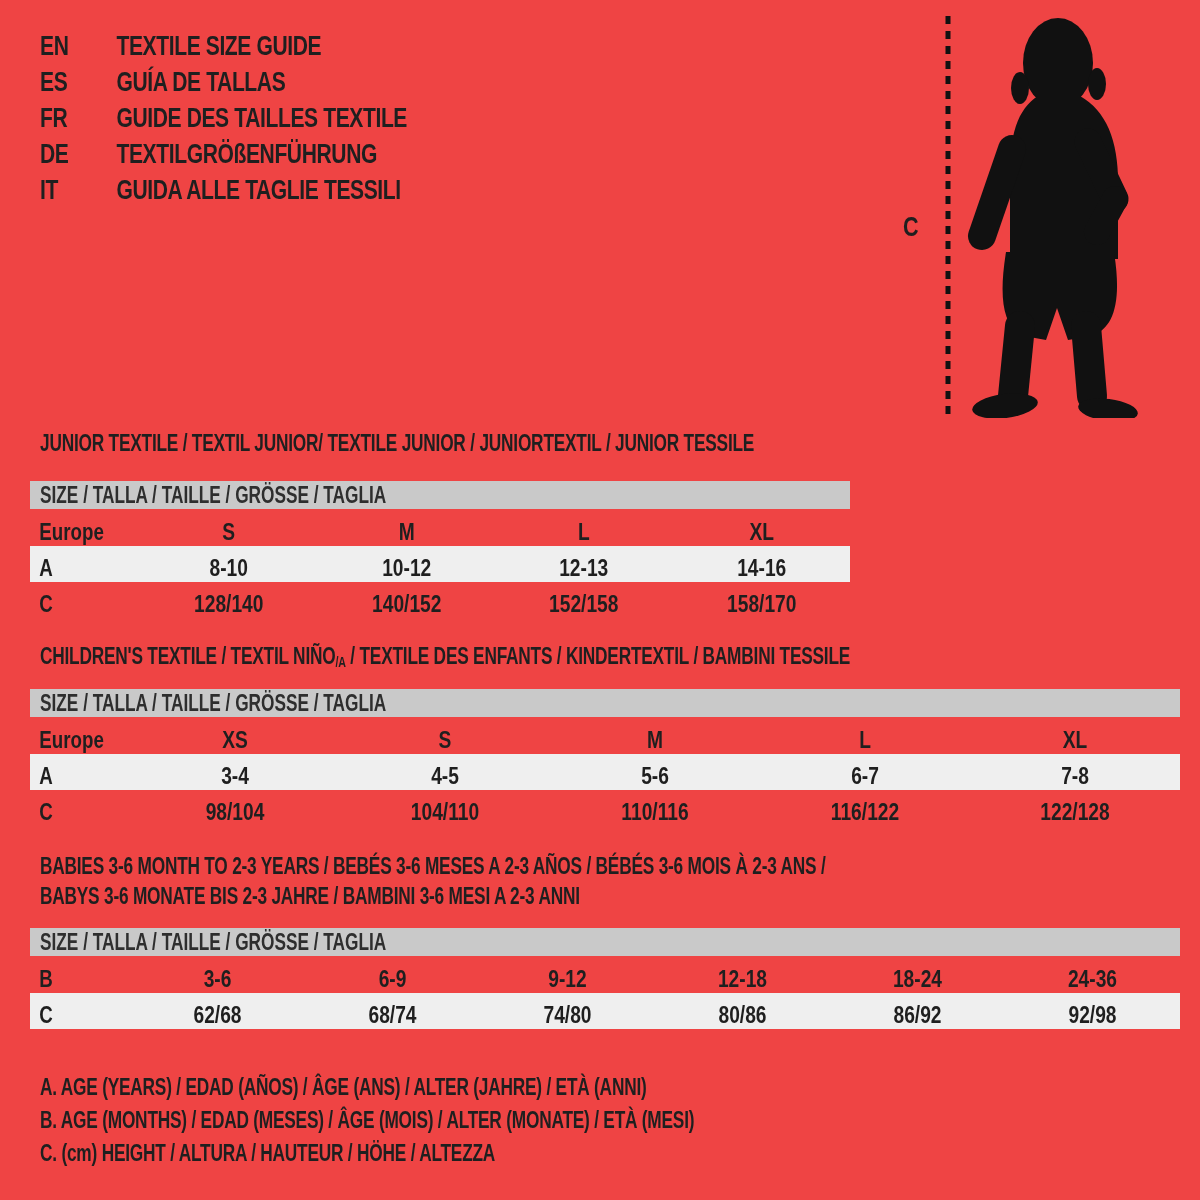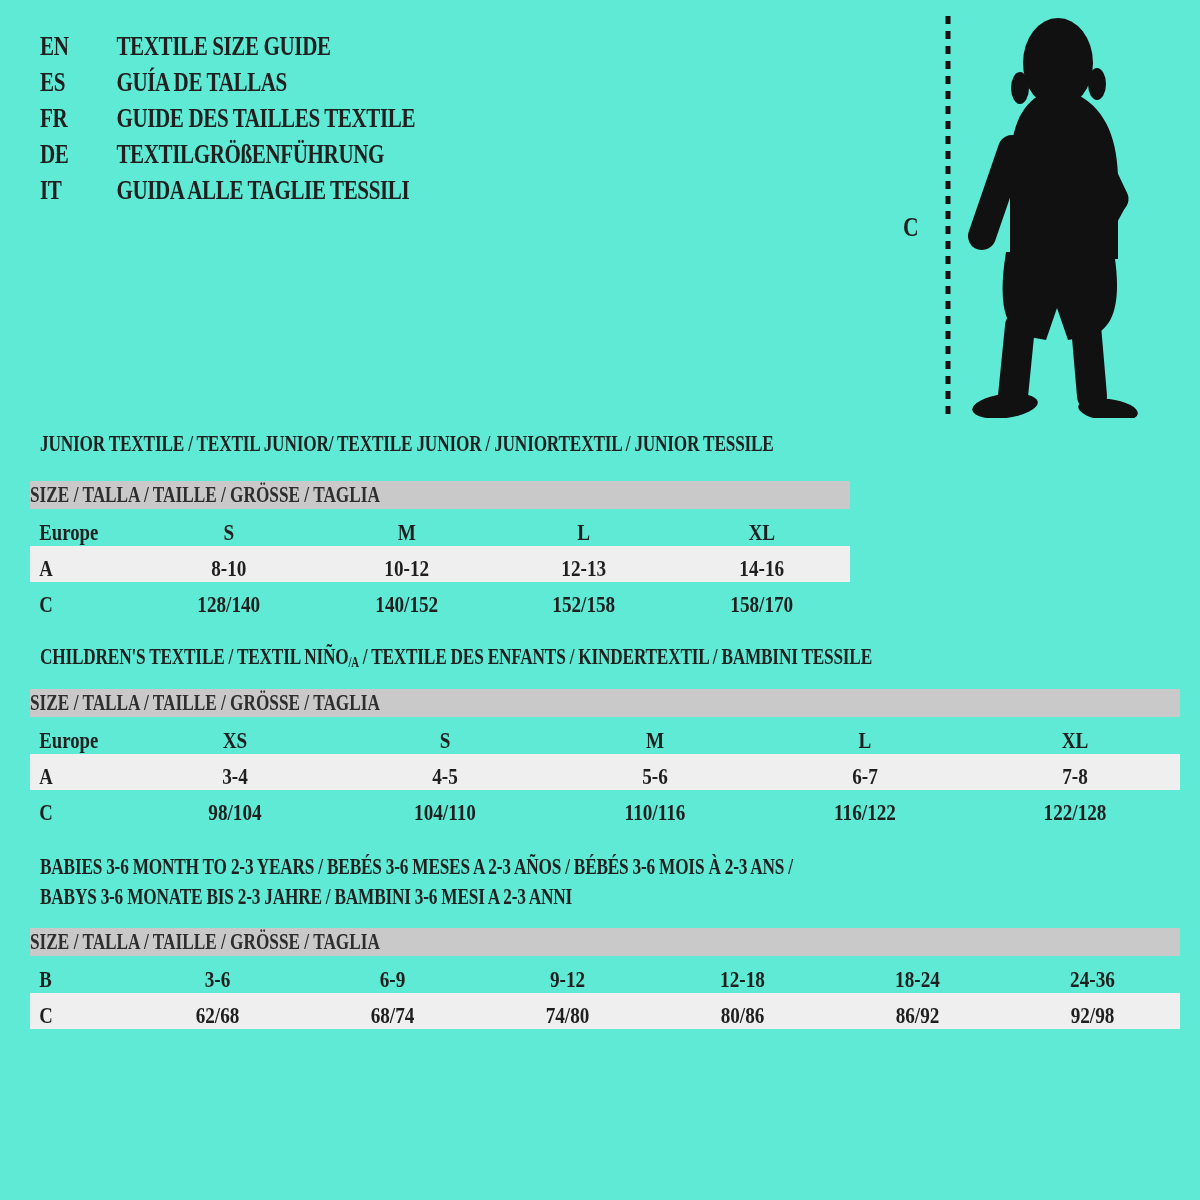--- a/index.html
+++ b/index.html
@@ -3,21 +3,21 @@
 <meta charset="utf-8">
 <style>
   html,body { margin:0; padding:0; }
   body {
     width:1200px; height:1200px;
     background:#ffffff;
     font-family:"Liberation Sans","DejaVu Sans",sans-serif;
     font-weight:700;
     color:#1f1f1f;
   }
-  .page { position:relative; width:1200px; height:1200px; overflow:hidden; background:#5eead4;font-family:Liberation Serif, serif; }
+  .page { position:relative; width:1200px; height:1200px; overflow:hidden; background:#ef4444; }
 
   
   .lang-list { position:absolute; left:40px; top:28px; }
   .lang-row {
     display:flex; height:36px; align-items:center;
     font-size:27px; letter-spacing:-0.5px;
     transform:scaleX(0.78); transform-origin:left center;
     white-space:nowrap;
   }
   .lang-code { width:98px; }
@@ -37,21 +37,21 @@
     transform:scaleX(0.72); transform-origin:left center;
     white-space:nowrap;
   }
   .sec-title.two-line { line-height:30px; }
   .sub { font-size:0.62em; vertical-align:-0.22em; }
 
   
   .size-table { position:absolute; left:30px; }
   .size-bar {
     height:28px; line-height:28px; background:#c9c9c9;
-    color:#2e2e2e; white-space:nowrap; overflow:hidden;
+    padding-left:10px; color:#2e2e2e; white-space:nowrap; overflow:hidden;
   }
   .size-bar .bar-text {
     display:inline-block; font-size:23px;
     transform:scaleX(0.75); transform-origin:left center;
   }
   .trow { display:flex; align-items:flex-end; height:36px; }
   .trow.first { height:37px; }
   .trow.shaded { background:#efefef; }
   .rlabel {
     padding-left:12px; box-sizing:border-box; font-size:24px;
@@ -202,14 +202,19 @@
       <span class="rlabel">C</span>
       <span class="cell">62/68</span>
       <span class="cell">68/74</span>
       <span class="cell">74/80</span>
       <span class="cell">80/86</span>
       <span class="cell">86/92</span>
       <span class="cell">92/98</span>
     </div>
   </div>
 
+  <div class="legend">
+    <div class="legend-line">A. AGE (YEARS) / EDAD (AÑOS) / ÂGE (ANS) / ALTER (JAHRE) / ETÀ (ANNI)</div>
+    <div class="legend-line">B. AGE (MONTHS) / EDAD (MESES) / ÂGE (MOIS) / ALTER (MONATE) / ETÀ (MESI)</div>
+    <div class="legend-line">C. (cm) HEIGHT / ALTURA / HAUTEUR / HÖHE / ALTEZZA</div>
+  </div>
 
 </div>
 
 </body></html>

